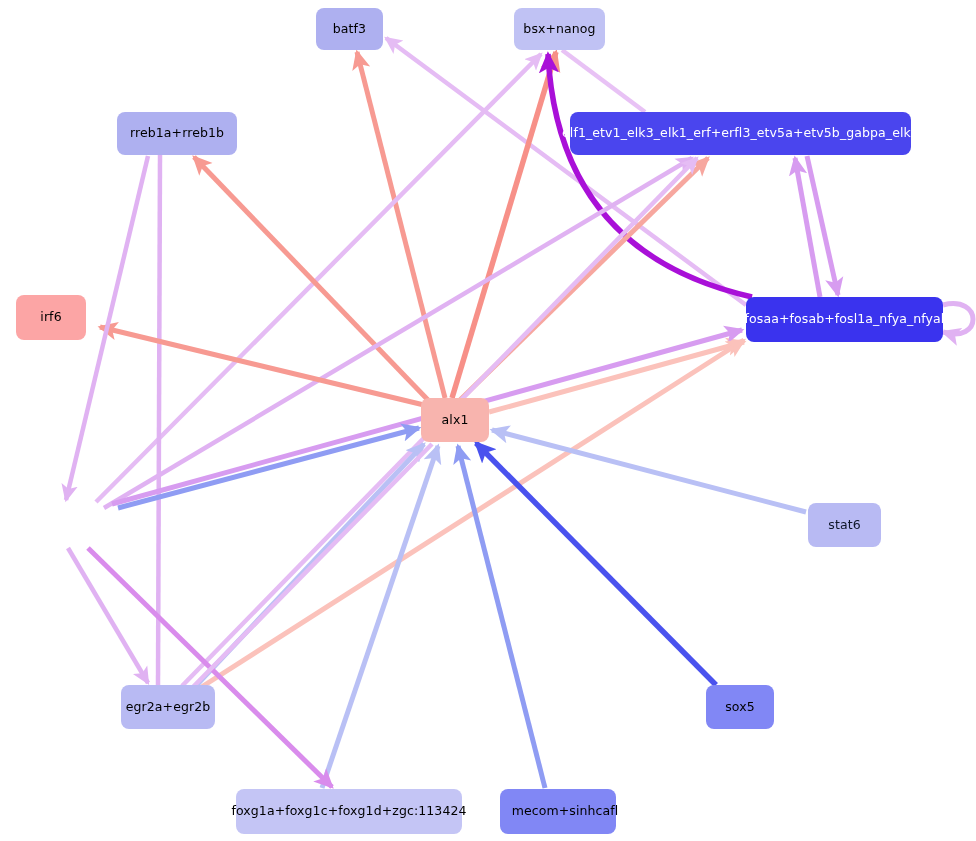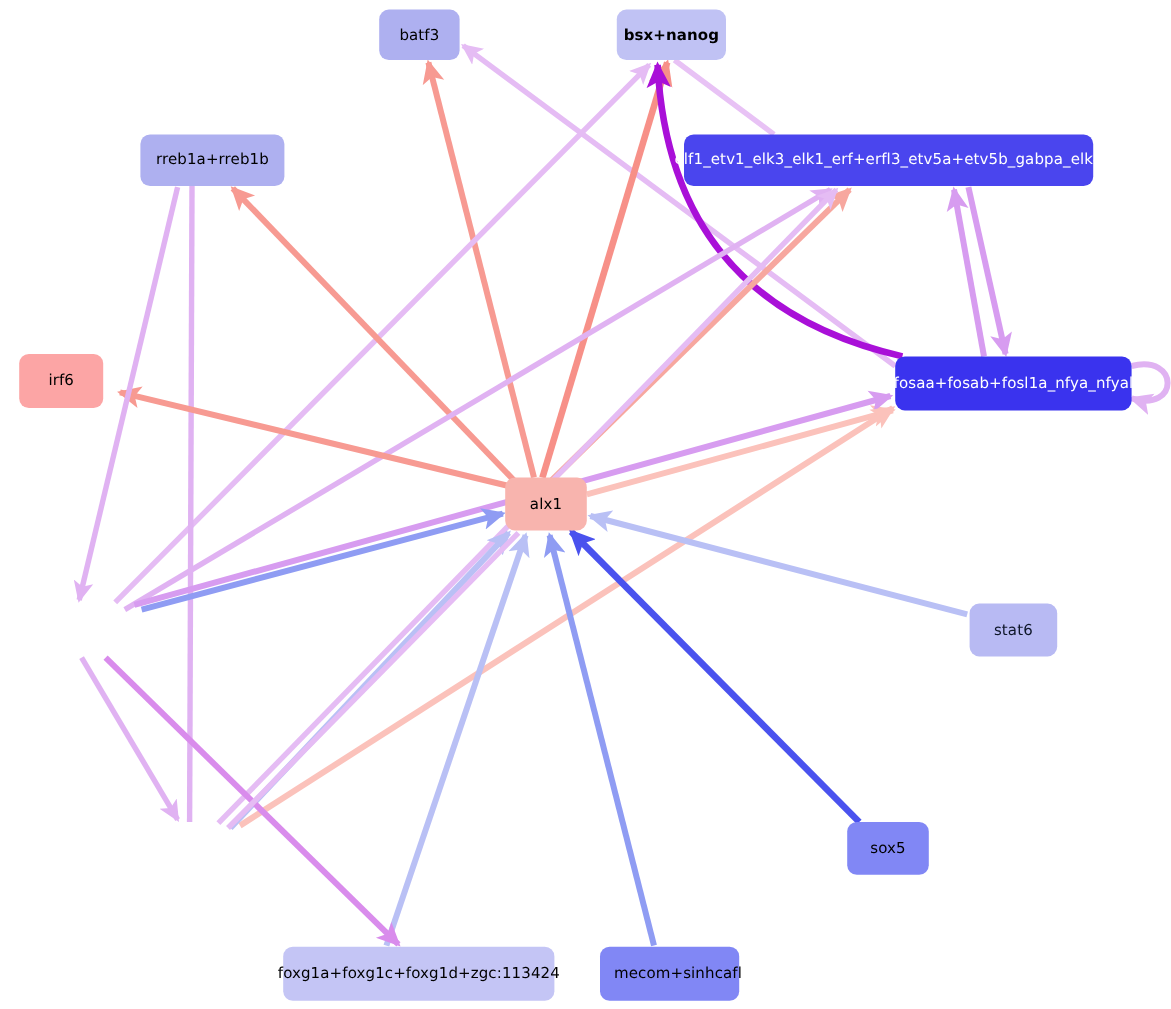--- a/index.html
+++ b/index.html
@@ -116,41 +116,44 @@
       <line x1="545" y1="788" x2="458" y2="446" stroke="#8f9cf3" stroke-width="5" stroke-linecap="butt" marker-end="url(#ah-8f9cf3)"></line>
       <line x1="716" y1="685" x2="476" y2="443" stroke="#4a52ee" stroke-width="5.5" stroke-linecap="butt" marker-end="url(#ah-4a52ee)"></line>
       <line x1="68" y1="548" x2="148" y2="683" stroke="#e0b2f2" stroke-width="4.5" stroke-linecap="butt" marker-end="url(#ah-e0b2f2)"></line>
       <line x1="88" y1="548" x2="332" y2="787" stroke="#d98cec" stroke-width="5" stroke-linecap="butt" marker-end="url(#ah-d98cec)"></line>
       <line x1="432" y1="444" x2="190" y2="690" stroke="#e5bcf4" stroke-width="4.5" stroke-linecap="butt"></line>
     </svg>
   <div id="node-layer">
       <div class="gnode" style="left: 316px; top: 8px; width: 67px; height: 42px; background: rgb(174, 176, 240); color: rgb(0, 0, 0);">
         <span>batf3</span>
       </div>
-      <div class="gnode" style="left: 514px; top: 8px; width: 91px; height: 42px; background: rgb(192, 194, 244); color: rgb(0, 0, 0); font-weight: bold;">
+      <div class="gnode" style="left: 514px; top: 8px; width: 91px; height: 42px; background: rgb(192, 194, 244); color: rgb(0, 0, 0);">
         <span>bsx+nanog</span>
       </div>
       <div class="gnode" style="left: 117px; top: 112px; width: 120px; height: 43px; background: rgb(174, 176, 240); color: rgb(0, 0, 0);">
         <span>rreb1a+rreb1b</span>
       </div>
       <div class="gnode" style="left: 570px; top: 112px; width: 341px; height: 43px; background: rgb(74, 69, 238); color: rgb(255, 255, 255);">
         <span>elf1_etv1_elk3_elk1_erf+erfl3_etv5a+etv5b_gabpa_elk4</span>
       </div>
       <div class="gnode" style="left: 16px; top: 295px; width: 70px; height: 45px; background: #fca5a5; color: rgb(0, 0, 0);">
         <span>irf6</span>
       </div>
       <div class="gnode" style="left: 746px; top: 297px; width: 197px; height: 45px; background: rgb(58, 51, 238); color: rgb(255, 255, 255);">
         <span>fosaa+fosab+fosl1a_nfya_nfyal</span>
       </div>
       <div class="gnode" style="left: 421px; top: 398px; width: 68px; height: 44px; background: rgb(248, 180, 174); color: rgb(0, 0, 0);">
         <span>alx1</span>
       </div>
       <div class="gnode" style="left: 808px; top: 503px; width: 73px; height: 44px; background: rgb(184, 186, 243); color: #0f172a;">
         <span>stat6</span>
       </div>
+      <div class="gnode" style="left: 121px; top: 685px; width: 94px; height: 44px; background: rgb(184, 186, 243); color: rgb(0, 0, 0);">
+        <span>egr2a+egr2b</span>
+      </div>
       <div class="gnode" style="left: 706px; top: 685px; width: 68px; height: 44px; background: rgb(129, 135, 245); color: rgb(0, 0, 0);">
         <span>sox5</span>
       </div>
       <div class="gnode" style="left: 236px; top: 789px; width: 226px; height: 45px; background: rgb(196, 197, 245); color: rgb(0, 0, 0);">
         <span>foxg1a+foxg1c+foxg1d+zgc:113424</span>
       </div>
       <div class="gnode" style="left: 500px; top: 789px; width: 116px; height: 45px; background: rgb(129, 135, 245); color: rgb(0, 0, 0); padding-left: 25px;">
         <span>mecom+sinhcafl</span>
       </div>
     </div>

